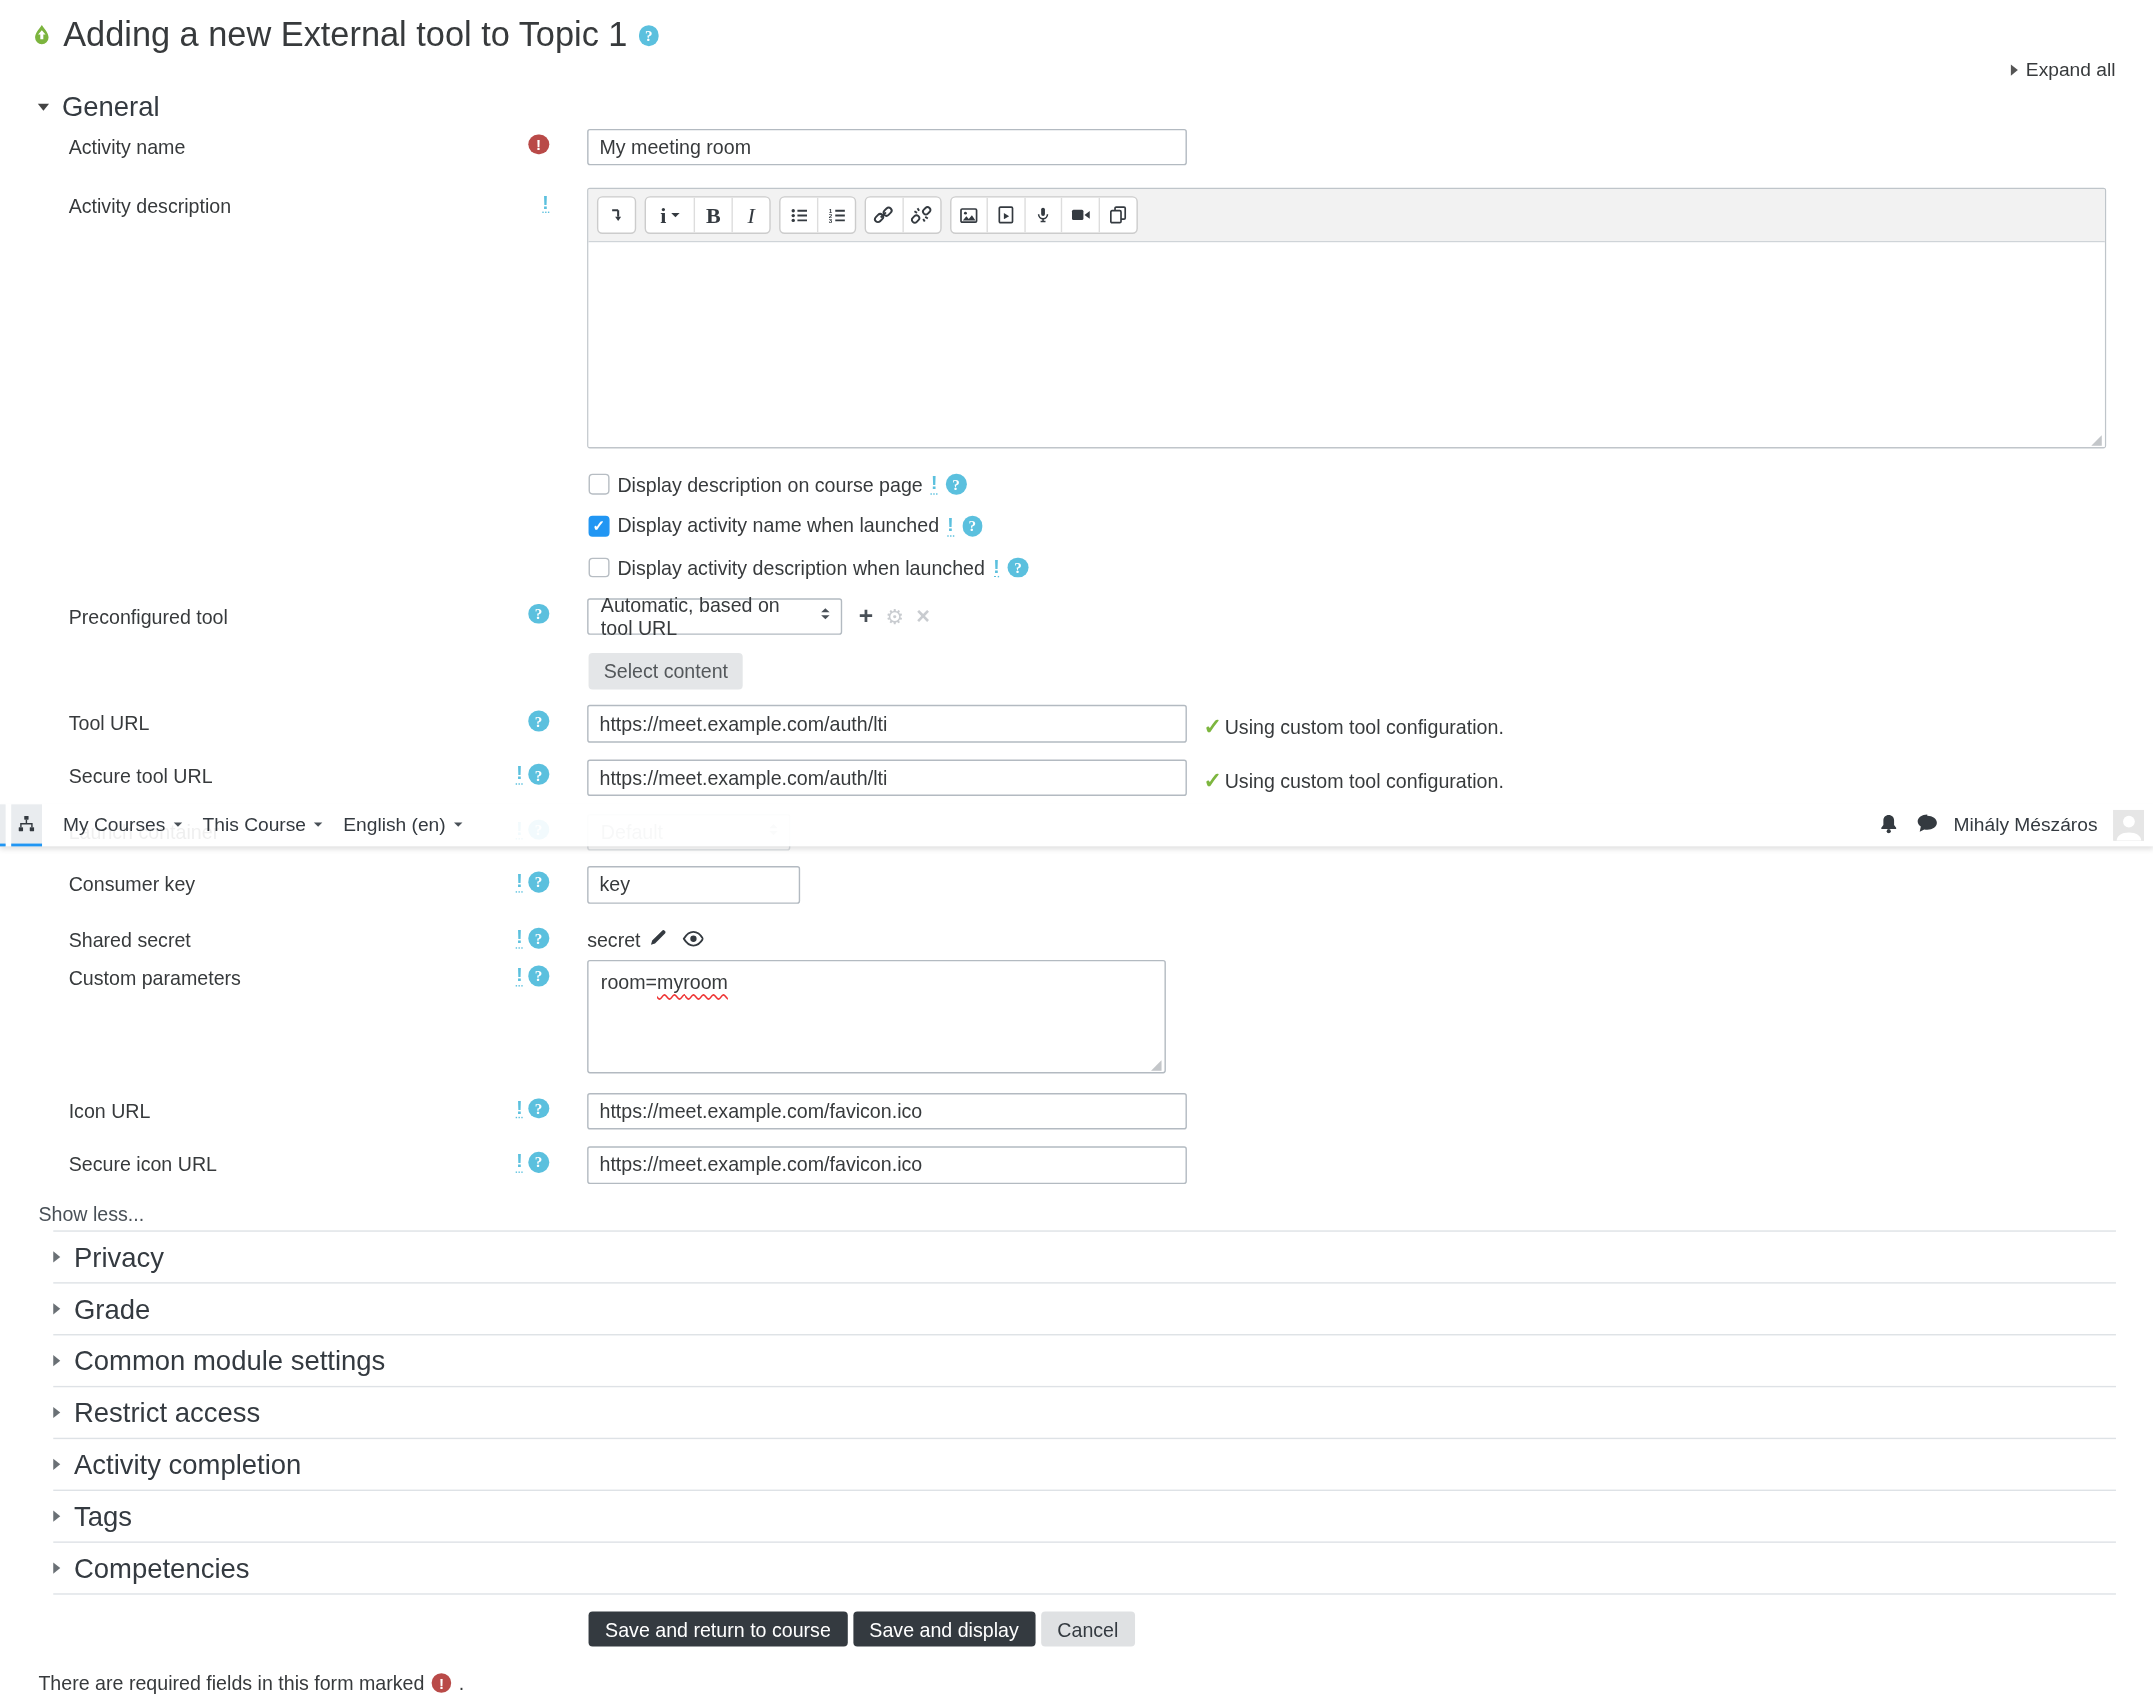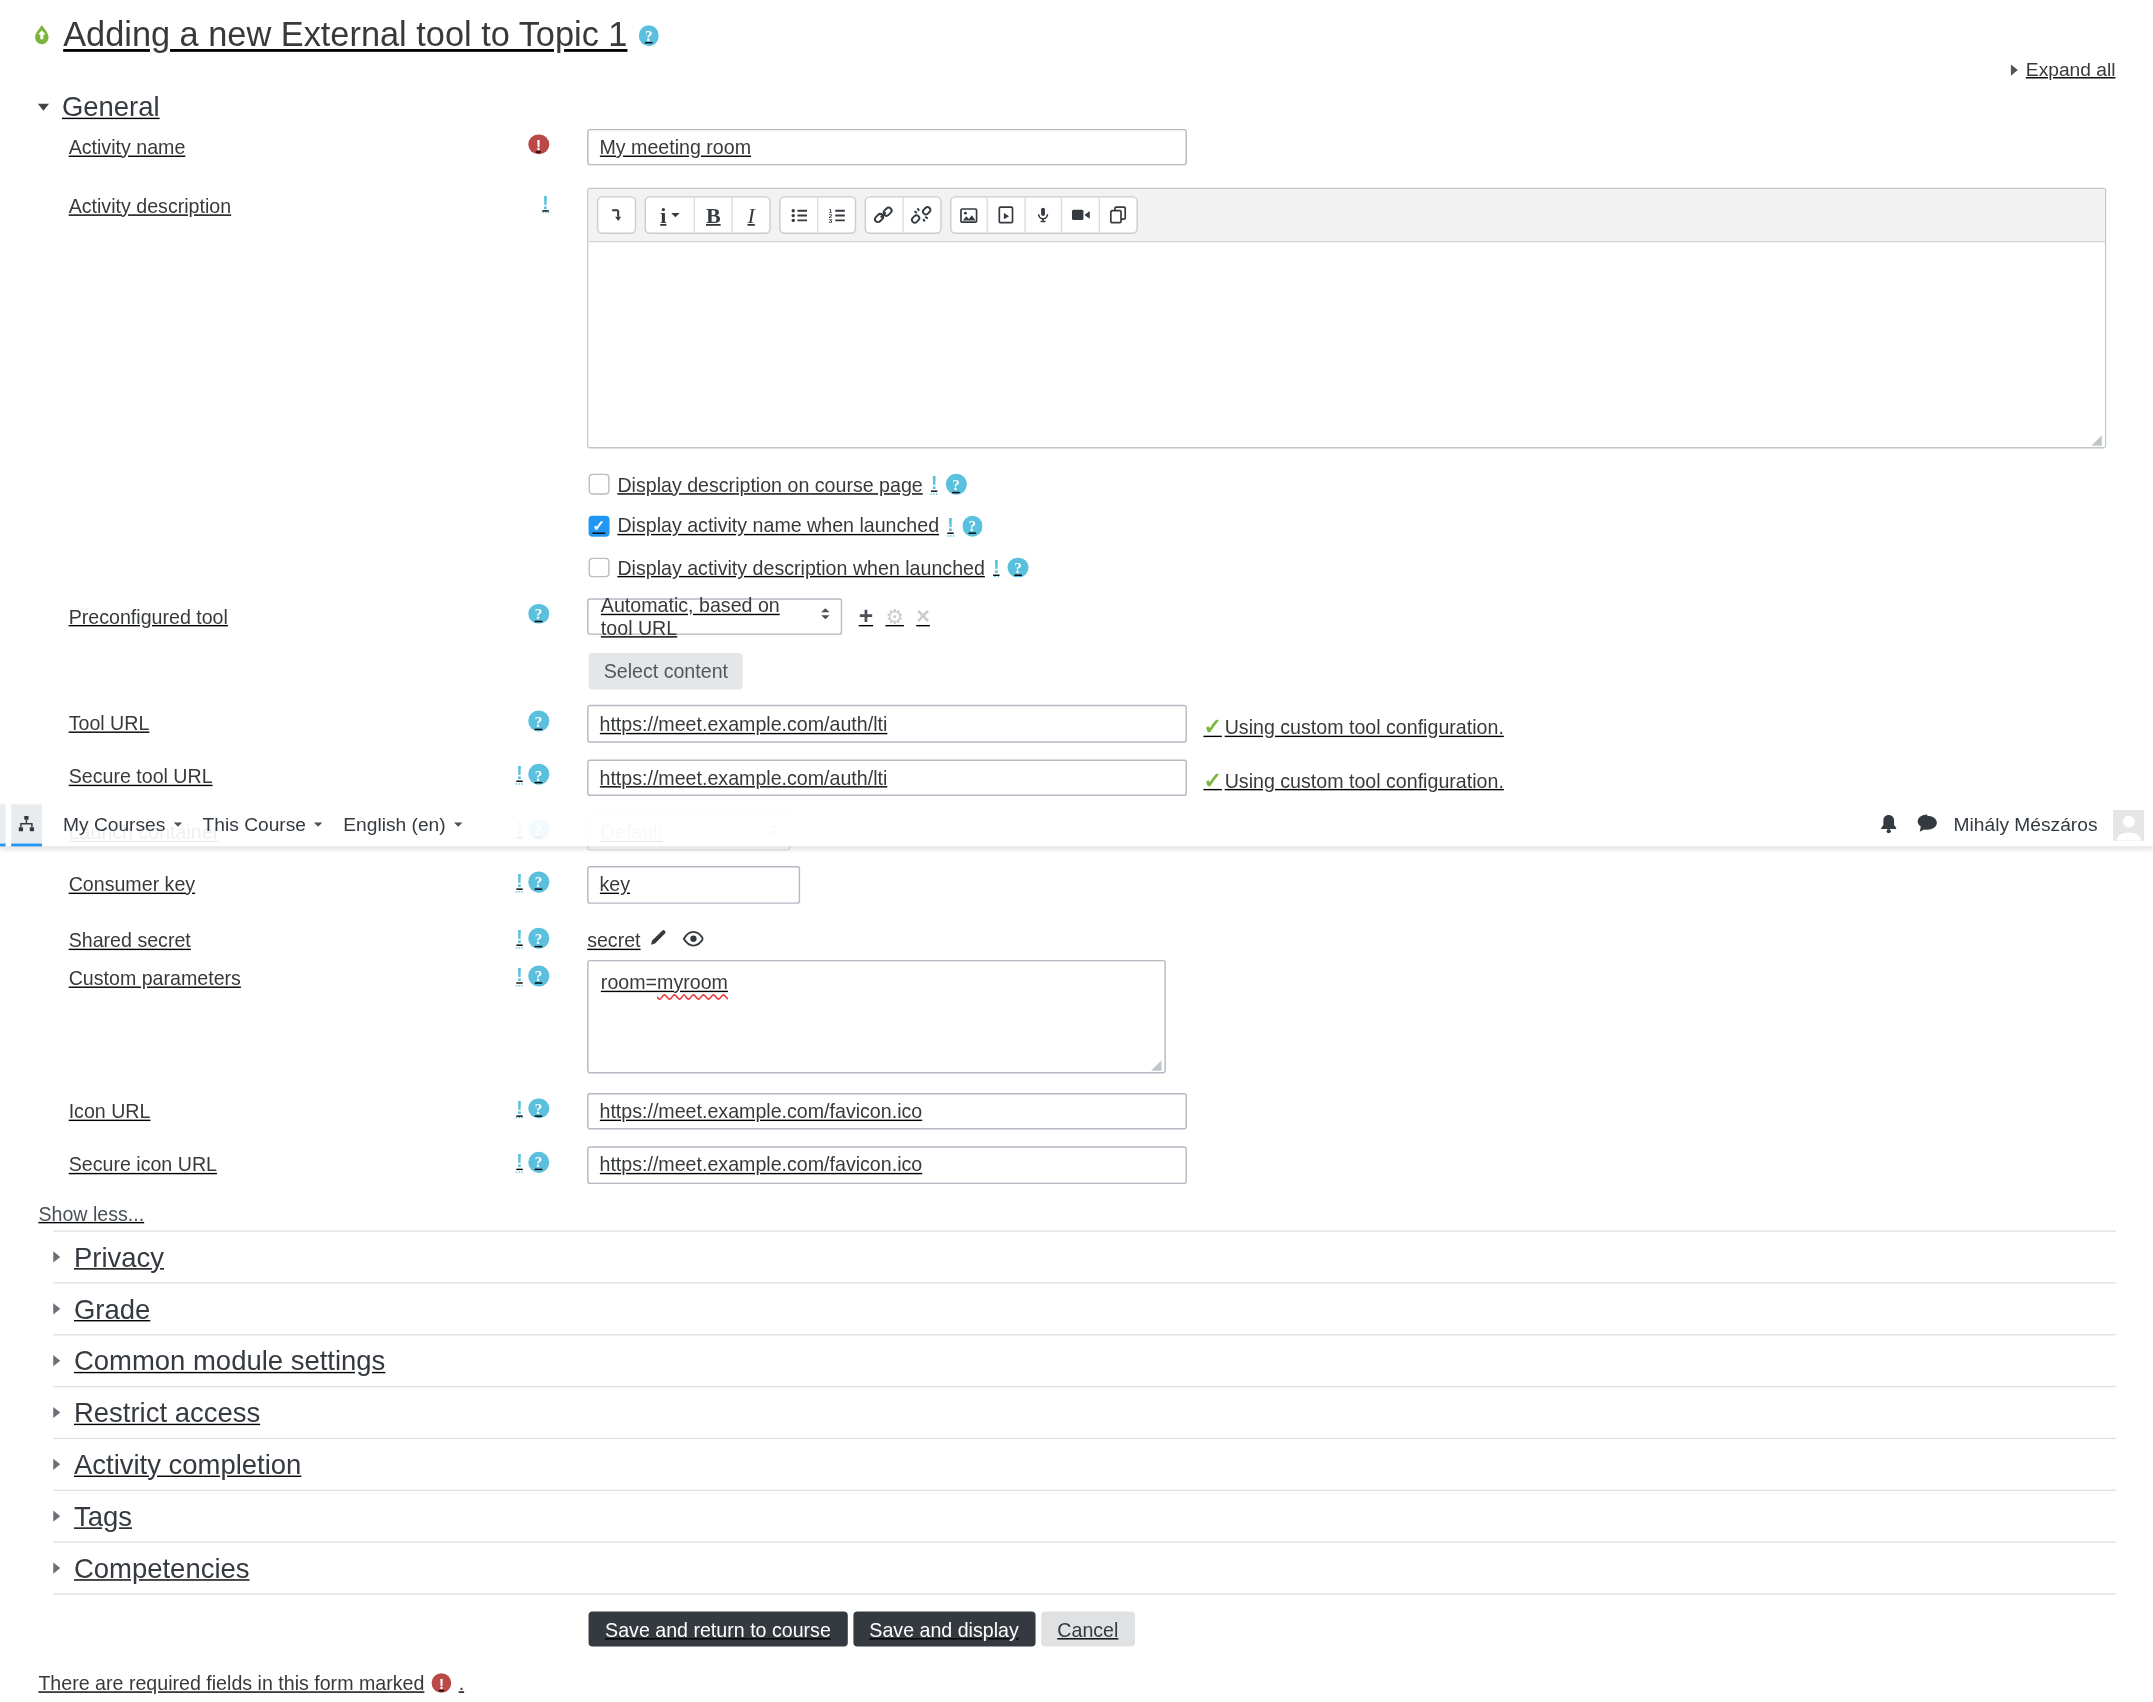--- a/index.html
+++ b/index.html
@@ -1,16 +1,16 @@
 <!DOCTYPE html>
 <html><head>
 <meta charset="utf-8">
 <style>
   html,body{margin:0;padding:0;background:#fff;}
-  #viewport{width:2153px;height:1703px;overflow:hidden;position:relative;background:#fff;text-decoration:underline;}
+  #viewport{width:2153px;height:1703px;overflow:hidden;position:relative;background:#fff;}
   #app{width:1537px;height:1214px;transform:scale(1.4013);transform-origin:0 0;
        font-family:"Liberation Sans",sans-serif;color:#373a3c;font-size:14px;position:relative;}
 
   
   .header{padding:9.8px 27.4px 0 21.6px;height:31px;display:flex;align-items:center;gap:7.8px;}
   .page-title{font-size:24.5px;font-weight:400;color:#373a3c;white-space:nowrap;}
   .expand-row{height:17.6px;display:flex;justify-content:flex-end;align-items:center;gap:5.9px;padding-right:27.4px;color:#373a3c;font-size:13.7px;cursor:pointer;}
   .tri-right{width:0;height:0;border-top:4.9px solid transparent;border-bottom:4.9px solid transparent;border-left:5.9px solid #555;}
   .tri-down{width:0;height:0;border-left:4.9px solid transparent;border-right:4.9px solid transparent;border-top:5.9px solid #444;}
 

